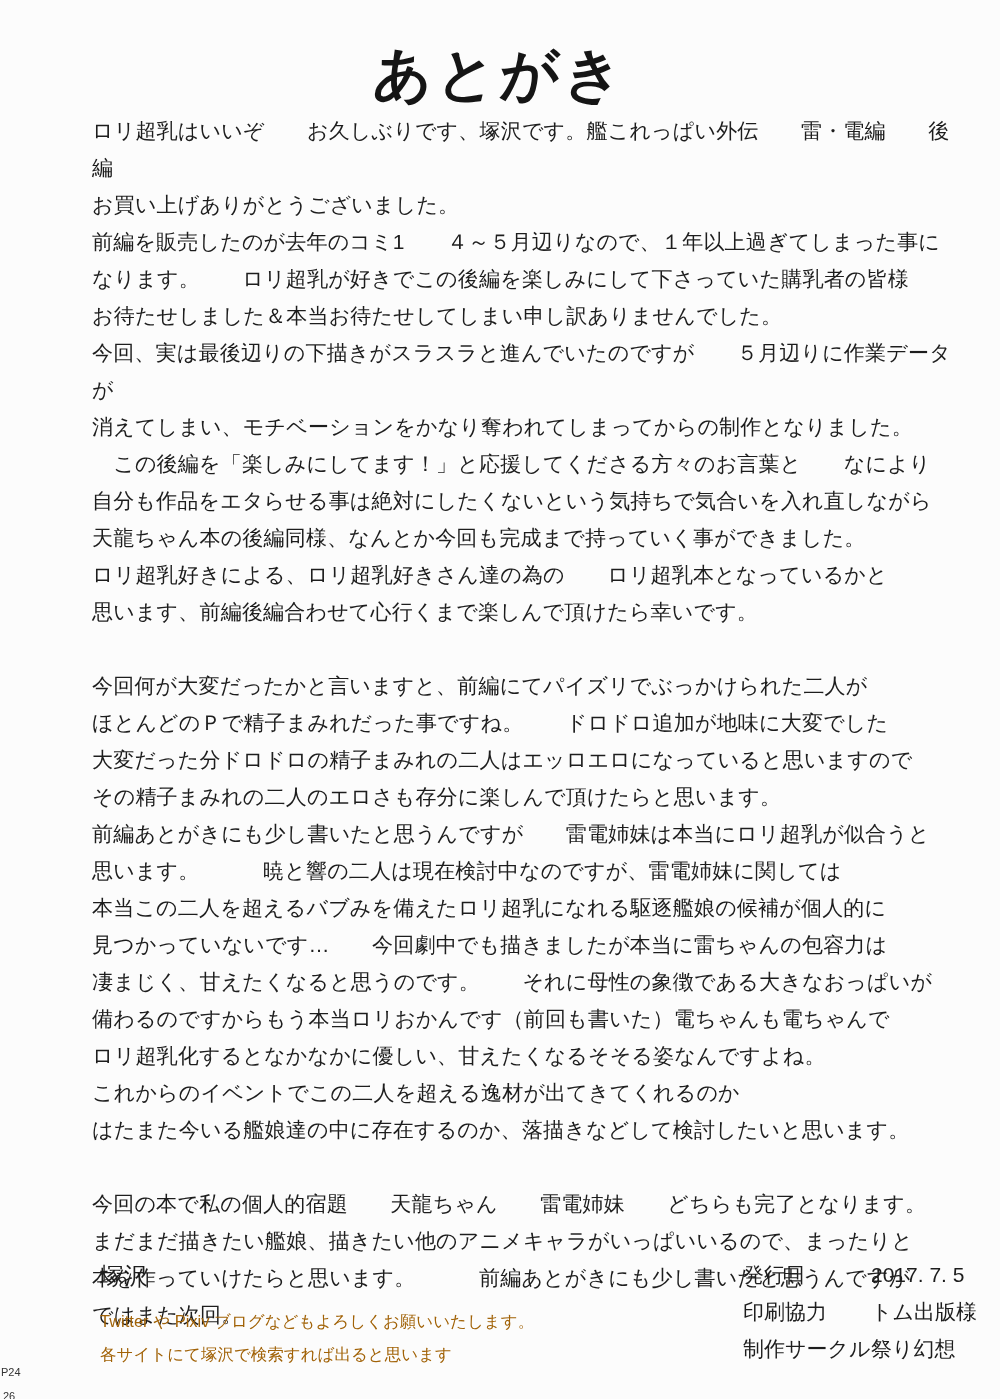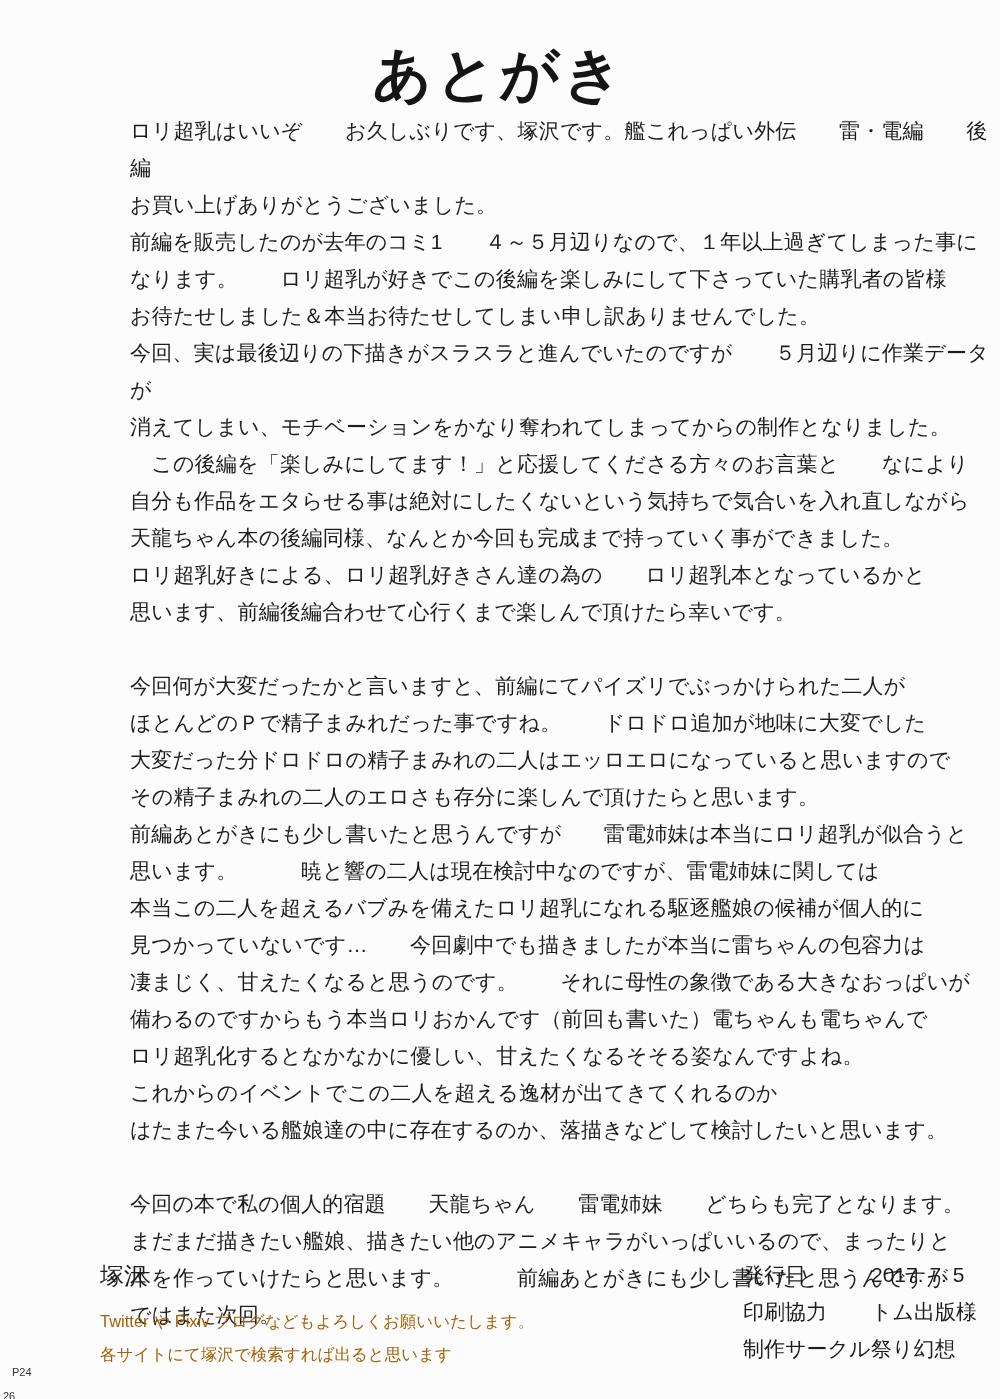--- a/index.html
+++ b/index.html
@@ -27,21 +27,20 @@
     transform: skewX(-2deg);
   }
   .body-text {
     position: absolute;
     top: 112px;
     left: 92px;
     width: 860px;
     font-size: 21px;
     line-height: 37px;
     letter-spacing: 0.2px;
-    margin-left: 38px;
   }
   .para {
     white-space: pre-line;
     margin: 0 0 37px 0;
   }
   .author {
     position: absolute;
     left: 100px;
     top: 1260px;
     font-size: 24px;
@@ -60,21 +59,21 @@
     left: 743px;
     top: 1256px;
     font-size: 21px;
     line-height: 37px;
   }
   .credit-row { display: flex; }
   .credit-label { width: 128px; }
   .credit-value { white-space: pre; }
   .page-mark-1 {
     position: absolute;
-    left: 12px;
+    left: 1px;
     top: 1366px;
     font-size: 11px;
     color: #333;
   }
   .page-mark-2 {
     position: absolute;
     left: 3px;
     top: 1390px;
     font-size: 11px;
     color: #333;

